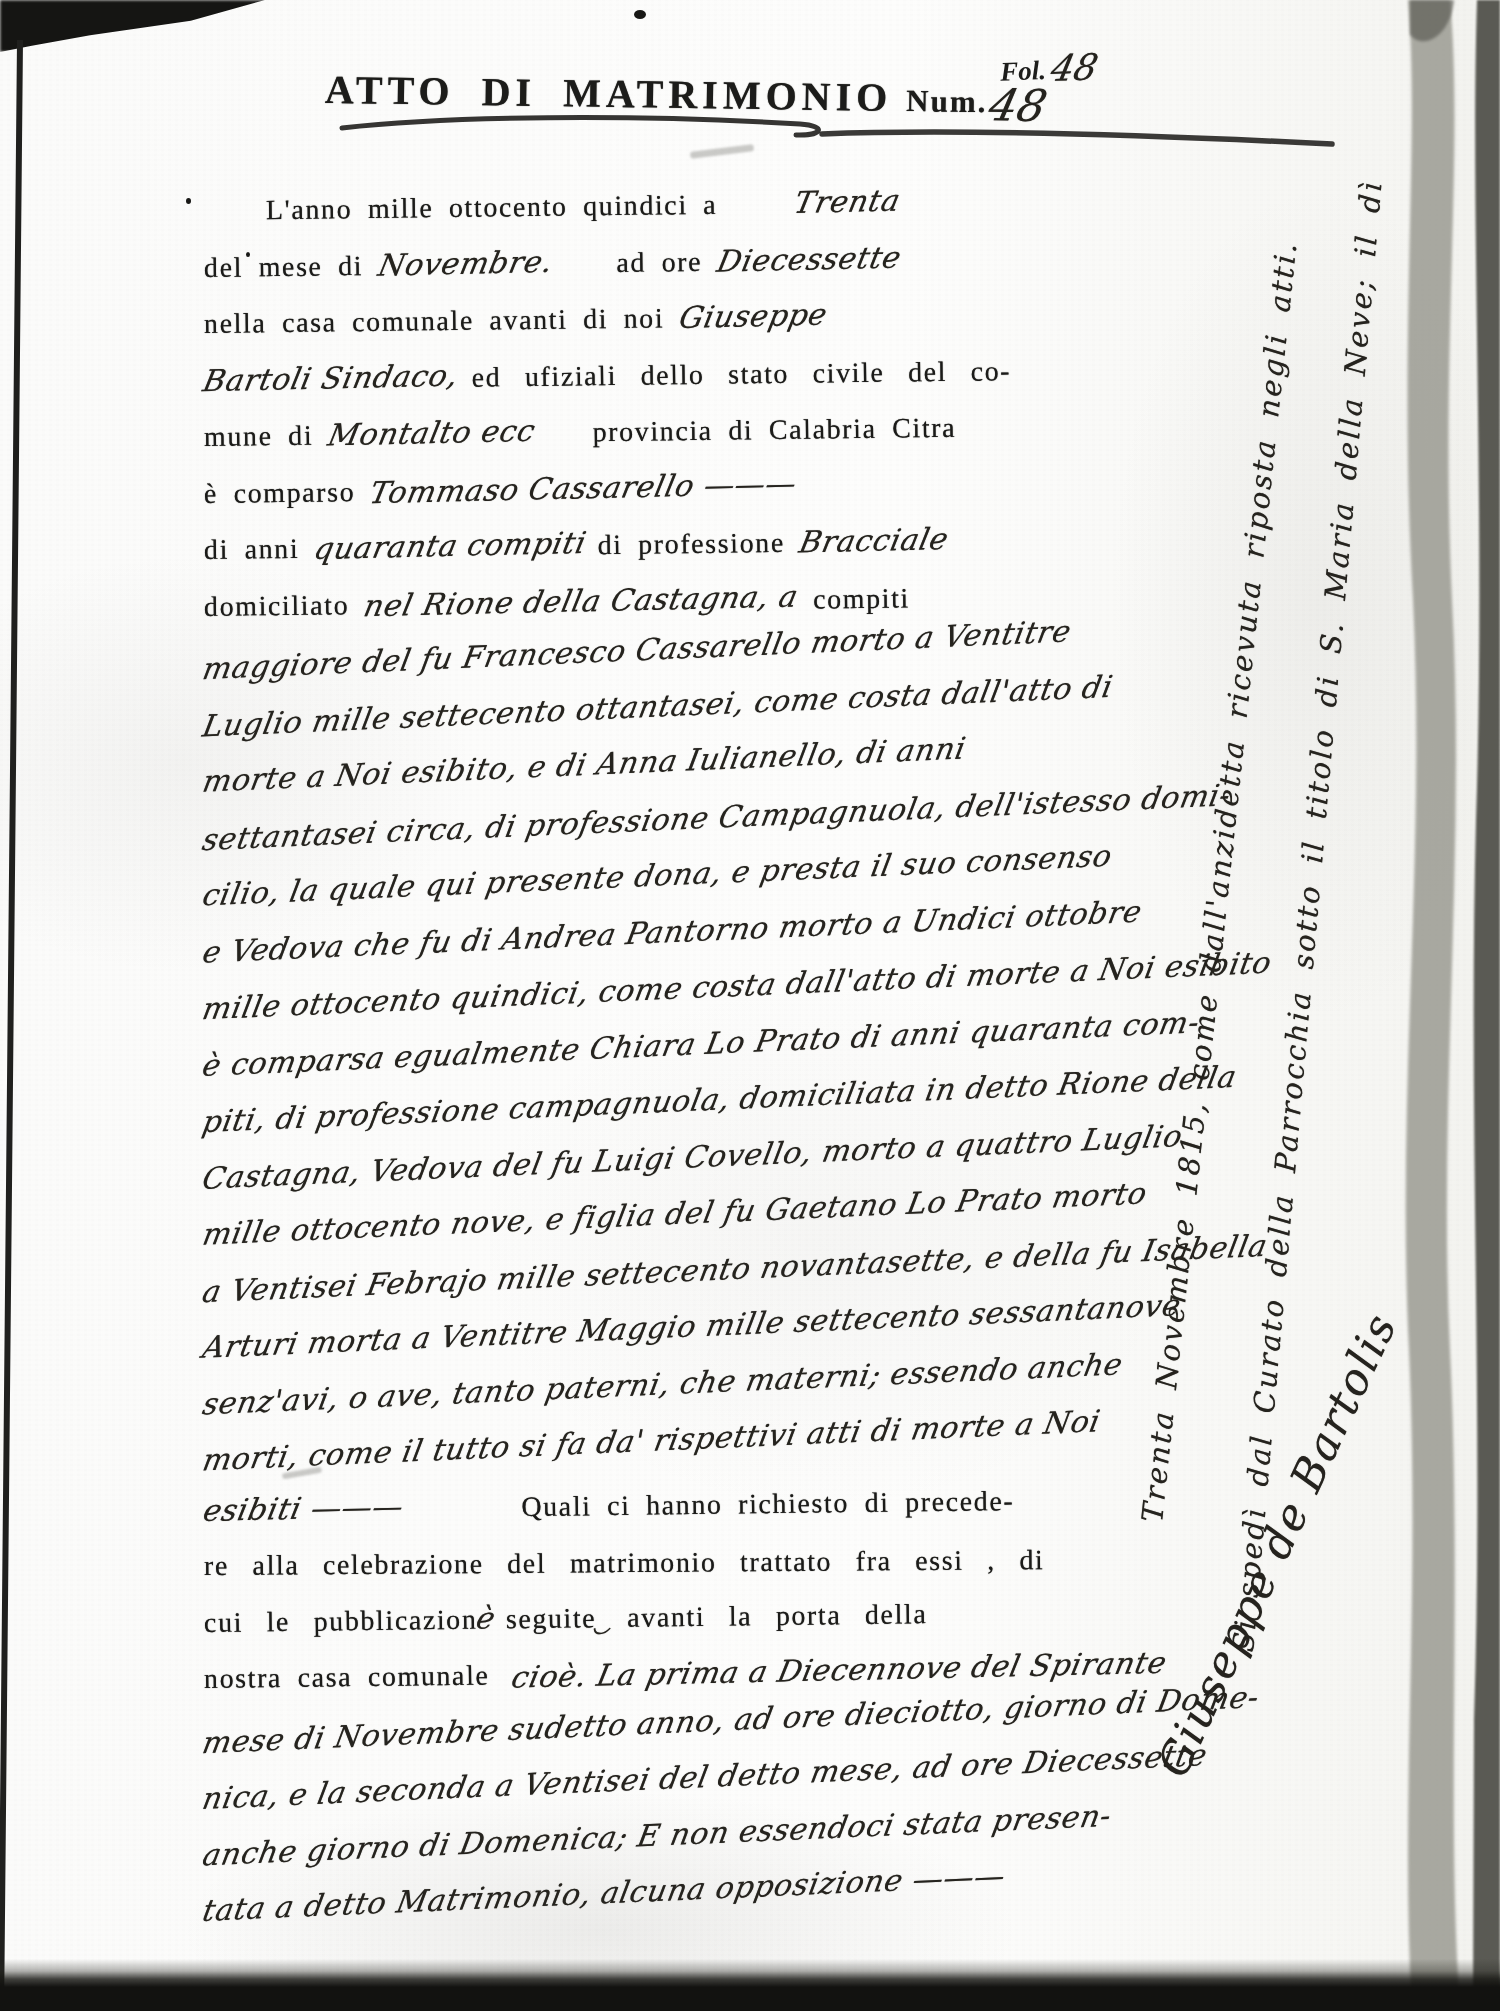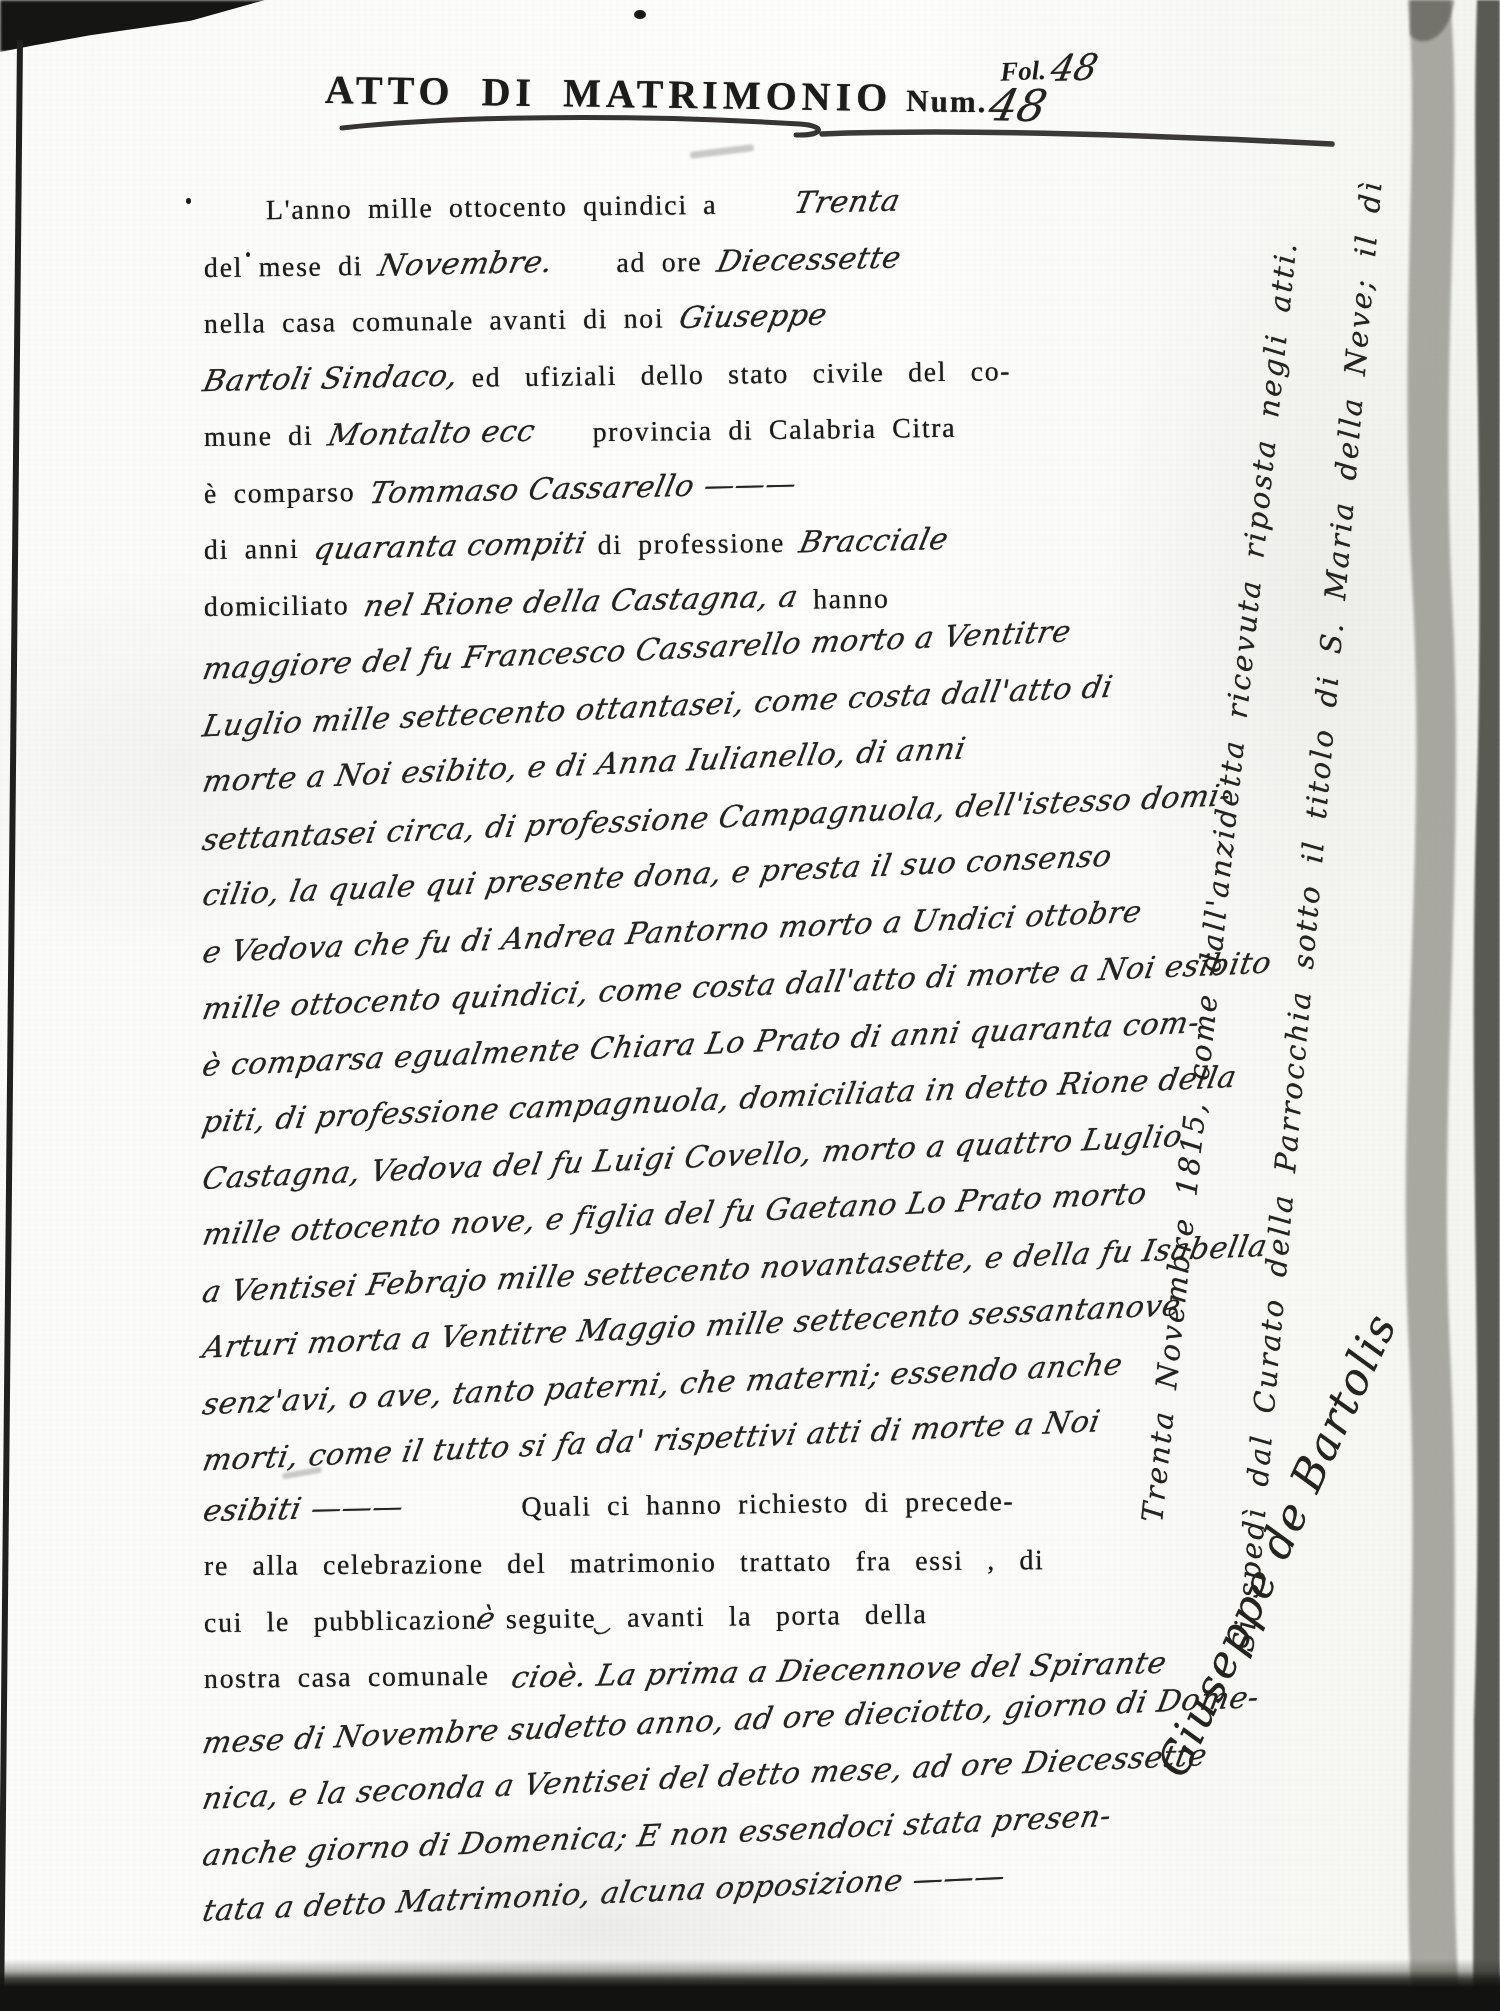--- a/index.html
+++ b/index.html
@@ -119,21 +119,21 @@
   </svg>
 
   <div class="doc-body">
       <div class="doc-line l-mixed" style="text-indent: 62px;"><span class="seg-print">L'anno mille ottocento quindici a </span><span class="hand seg-hand">Trenta</span></div>
       <div class="doc-line l-mixed"><span class="seg-print">del mese di </span><span class="hand seg-hand" style="margin-right: 64px;">Novembre.</span><span class="seg-print">ad ore </span><span class="hand seg-hand">Diecessette</span></div>
       <div class="doc-line l-mixed"><span class="seg-print">nella casa comunale avanti di noi </span><span class="hand seg-hand">Giuseppe</span></div>
       <div class="doc-line l-mixed l-wide"><span class="hand seg-hand" style="margin-right: 14px;">Bartoli Sindaco,</span><span class="seg-print">ed ufiziali dello stato civile del co-</span></div>
       <div class="doc-line l-mixed"><span class="seg-print">mune di </span><span class="hand seg-hand" style="margin-right: 58px;">Montalto ecc</span><span class="seg-print">provincia di Calabria Citra</span></div>
       <div class="doc-line l-mixed"><span class="seg-print">è comparso </span><span class="hand seg-hand">Tommaso Cassarello ———</span></div>
       <div class="doc-line l-mixed"><span class="seg-print">di anni </span><span class="hand seg-hand" style="margin-right: 12px;">quaranta compiti</span><span class="seg-print">di professione </span><span class="hand seg-hand">Bracciale</span></div>
-      <div class="doc-line l-mixed"><span class="seg-print">domiciliato </span><span class="hand seg-hand" style="margin-right: 16px;">nel Rione della Castagna, a</span><span class="seg-print">hanno</span></div>
+      <div class="doc-line l-mixed"><span class="seg-print">domiciliato </span><span class="hand seg-hand" style="margin-right: 16px;">nel Rione della Castagna, a</span><span class="seg-print">compiti</span></div>
       <div class="doc-line l-hand"><span class="hand seg-hand">maggiore del fu Francesco Cassarello morto a Ventitre</span></div>
       <div class="doc-line l-hand"><span class="hand seg-hand">Luglio mille settecento ottantasei, come costa dall'atto di</span></div>
       <div class="doc-line l-hand"><span class="hand seg-hand">morte a Noi esibito, e di Anna Iulianello, di anni</span></div>
       <div class="doc-line l-hand"><span class="hand seg-hand">settantasei circa, di professione Campagnuola, dell'istesso domi-</span></div>
       <div class="doc-line l-hand"><span class="hand seg-hand">cilio, la quale qui presente dona, e presta il suo consenso</span></div>
       <div class="doc-line l-hand"><span class="hand seg-hand">e Vedova che fu di Andrea Pantorno morto a Undici ottobre</span></div>
       <div class="doc-line l-hand"><span class="hand seg-hand">mille ottocento quindici, come costa dall'atto di morte a Noi esibito</span></div>
       <div class="doc-line l-hand"><span class="hand seg-hand">è comparsa egualmente Chiara Lo Prato di anni quaranta com-</span></div>
       <div class="doc-line l-hand"><span class="hand seg-hand">piti, di professione campagnuola, domiciliata in detto Rione della</span></div>
       <div class="doc-line l-hand"><span class="hand seg-hand">Castagna, Vedova del fu Luigi Covello, morto a quattro Luglio</span></div>

